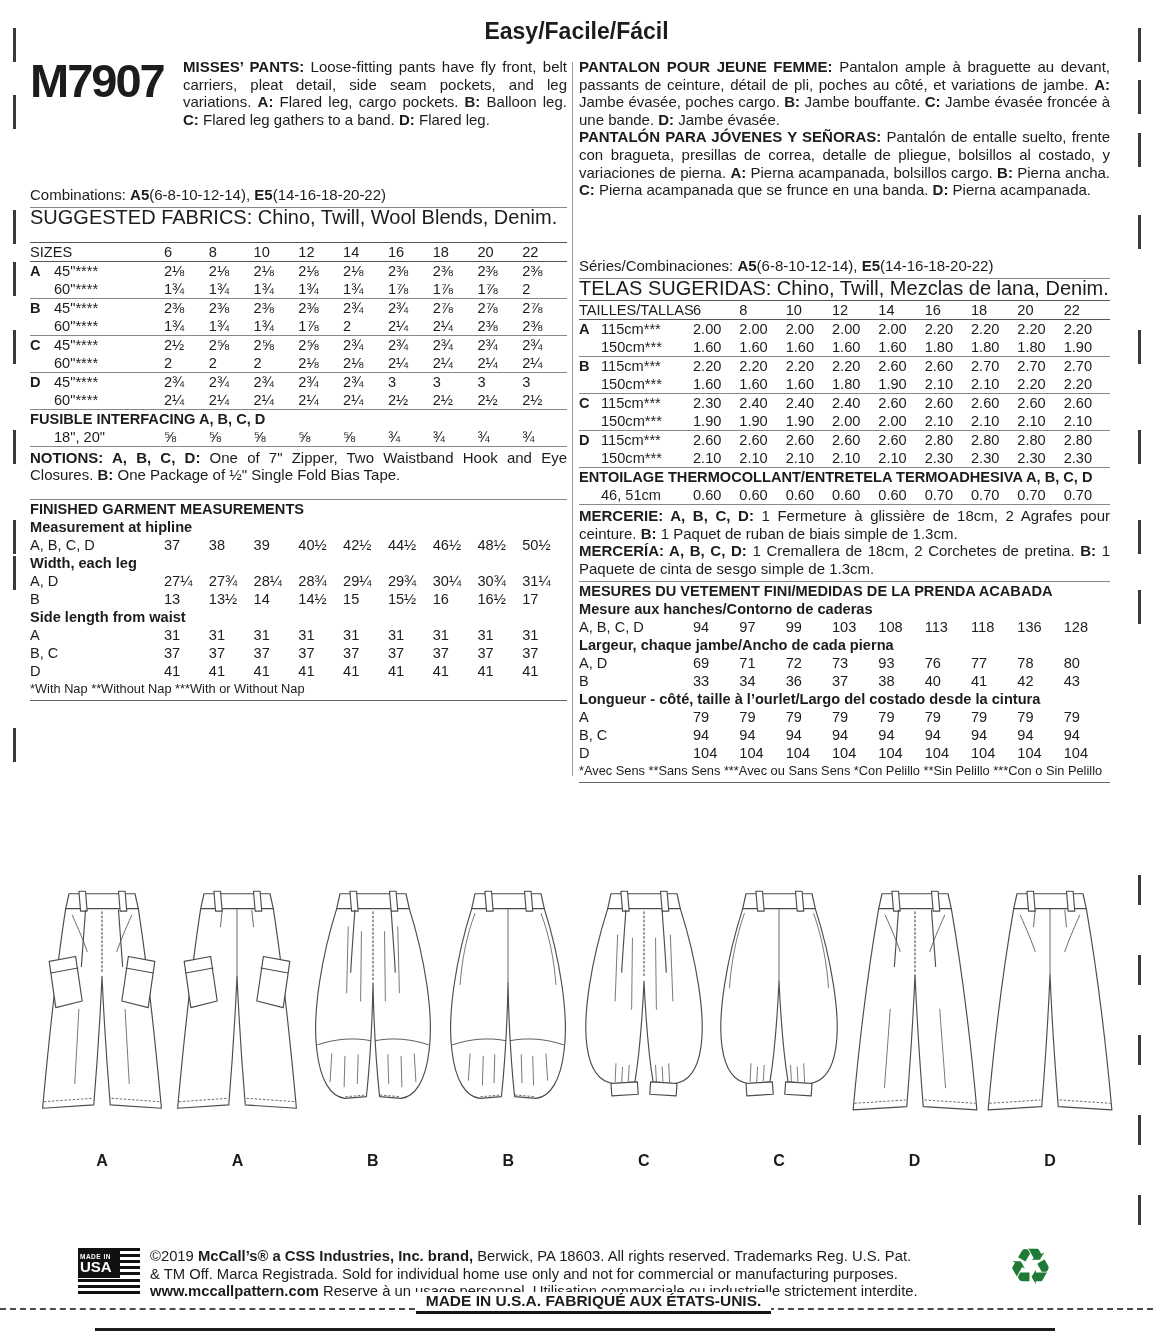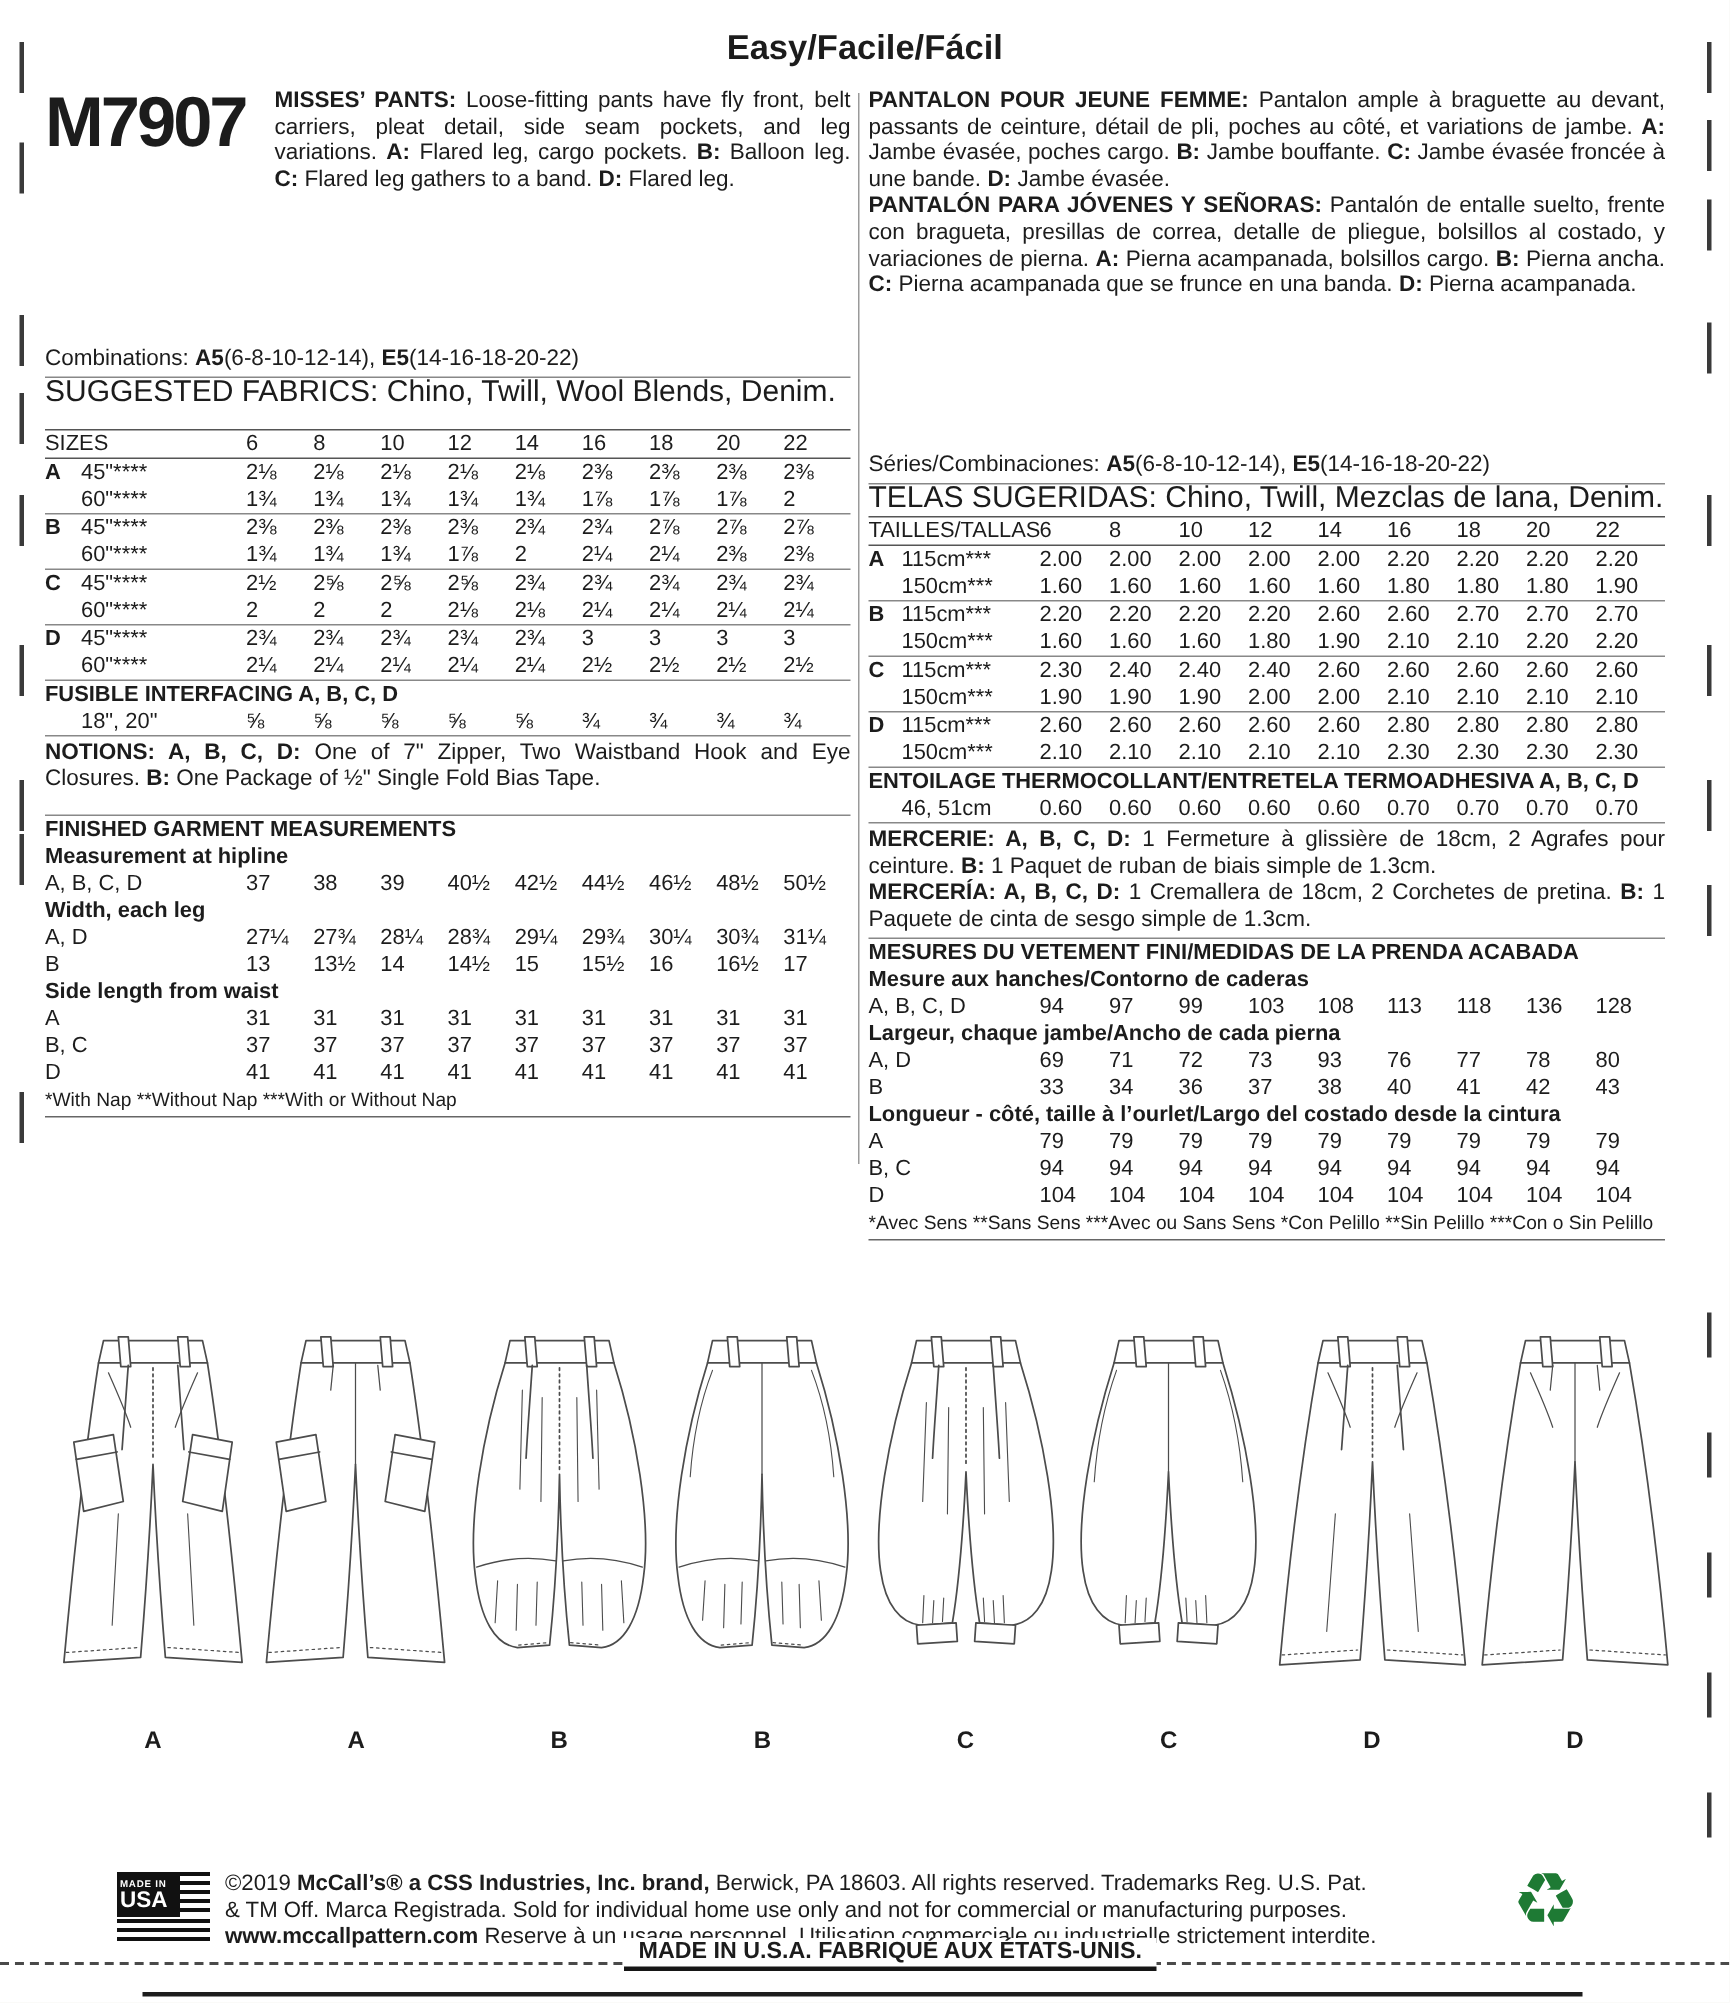--- a/index.html
+++ b/index.html
@@ -8,21 +8,21 @@
   .mark.dash{height:30px;}
   #divider{position:absolute;left:572px;top:62px;width:1px;height:714px;background:#9a9a9a;}
   #difficulty{position:absolute;top:18px;left:0;width:1153px;text-align:center;font-size:23px;font-weight:bold;}
   .col{position:absolute;top:58px;}
   #col-left{left:30px;width:537px;}
   #col-right{left:579px;width:531px;}
   .desc-block{display:flex;gap:1px;}
   .pattern-number{font-size:47px;font-weight:bold;letter-spacing:-2px;line-height:46px;width:152px;flex:none;}
   .para{font-size:15px;line-height:17.6px;text-align:justify;}
   .para .b{font-weight:bold;}
-  .combinations{margin-top:102px;font-size:15px;line-height:18px;border-bottom:1px solid #888;padding-bottom:3px;}
+  .combinations{margin-top:58px;font-size:15px;line-height:18px;border-bottom:1px solid #888;padding-bottom:3px;}
   .fabline{font-size:20px;line-height:18.5px;}
   .tbl{font-size:14.6px;}
   #col-left .tbl{margin-top:15px;}
   #col-right .tbl{margin-top:3px;}
   .trow{display:grid;align-items:baseline;line-height:18px;min-height:18px;}
   #col-left .trow{grid-template-columns:24px 110px repeat(9,1fr);}
   #col-right .trow{grid-template-columns:22px 92px repeat(9,1fr);}
   .tl1{font-weight:bold;}
   .tv{white-space:nowrap;}
   .trow.hdr{border-top:1.5px solid #555;border-bottom:1.5px solid #555;}

